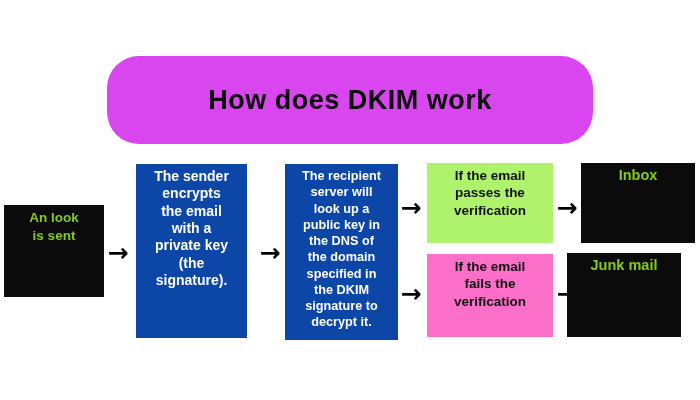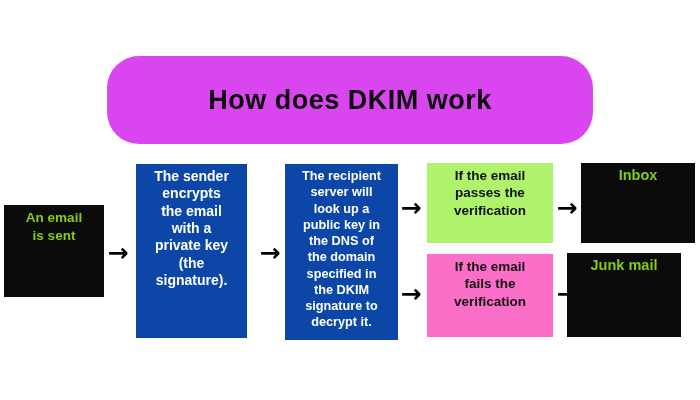--- a/index.html
+++ b/index.html
@@ -85,21 +85,21 @@
 </head>
 <body>
 
 <div class="canvas">
 
   <div class="banner">
     <h1>How does DKIM work</h1>
   </div>
 
   <div class="box black-box box-start">
-    <span>An email
+    <span>An look
 is sent</span>
   </div>
 
   <span class="arrow arrow-1">→</span>
 
   <div class="box blue-box box-sender">
     <span>The sender
 encrypts
 the email
 with a

